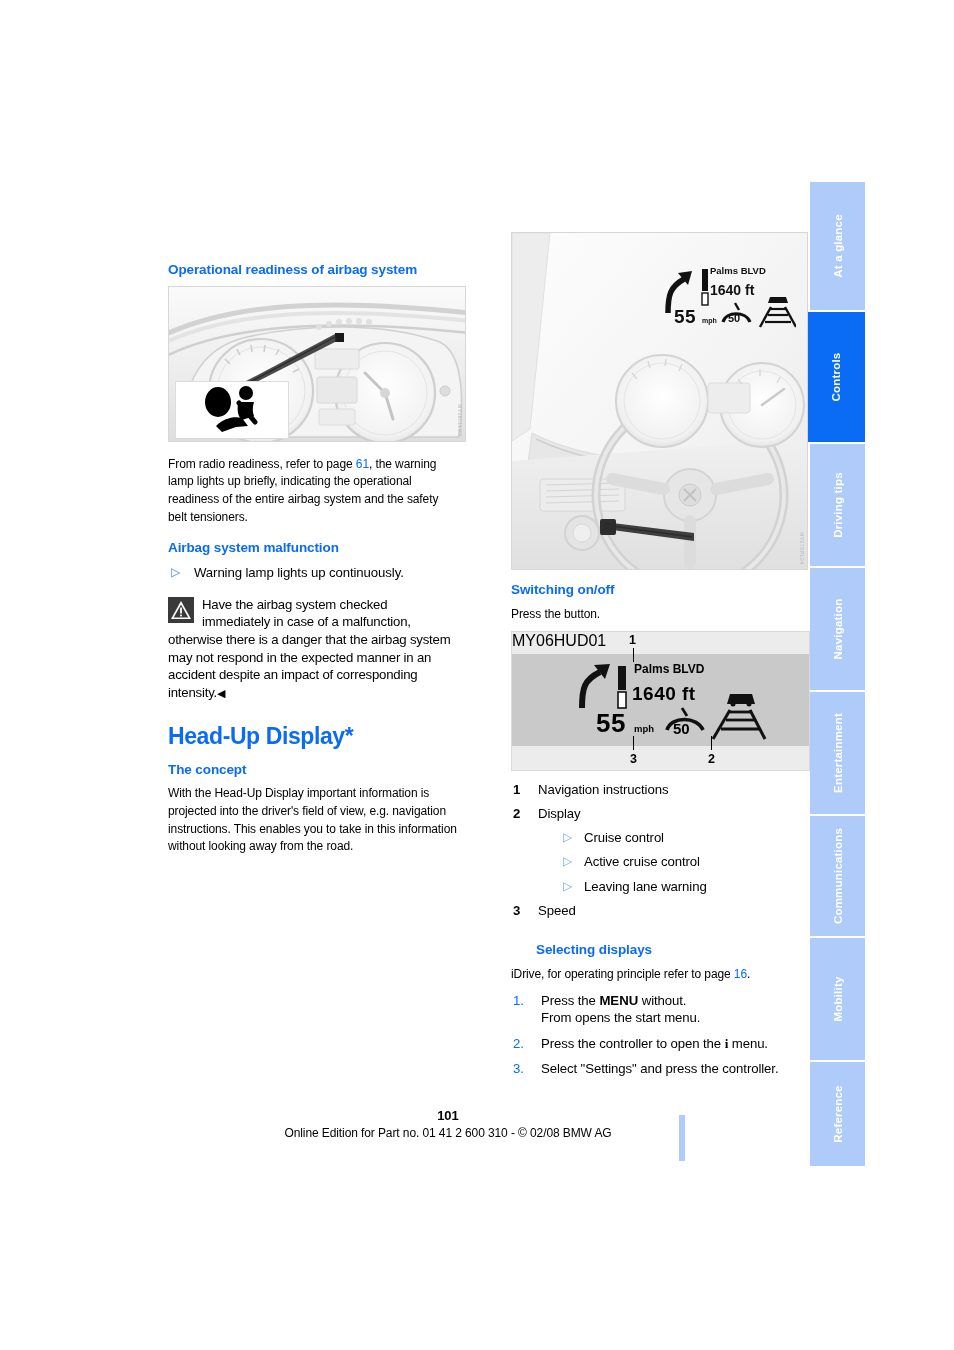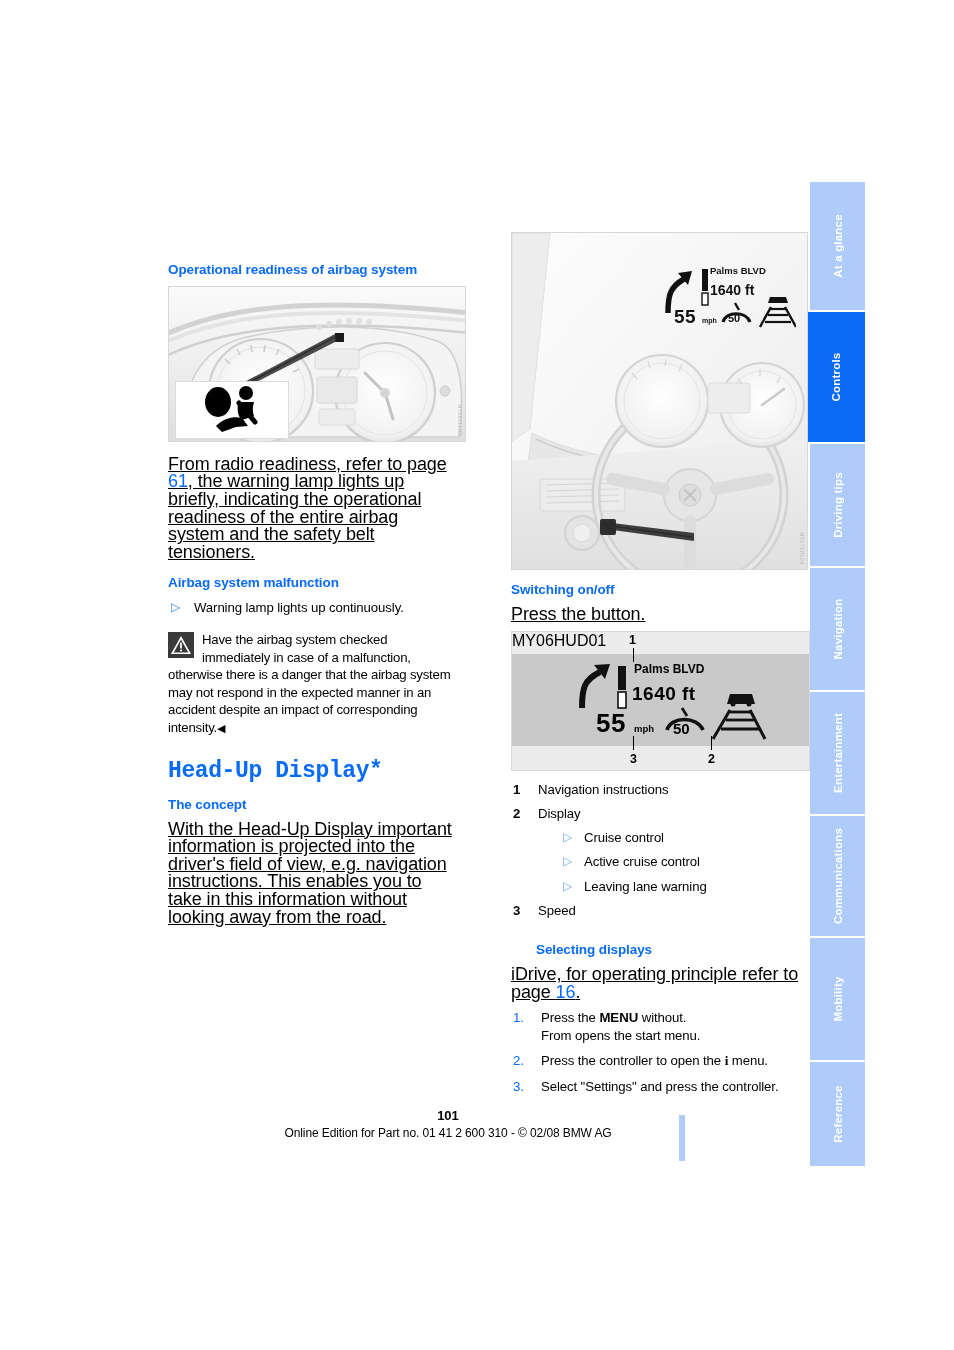--- a/index.html
+++ b/index.html
@@ -80,25 +80,24 @@
   }
   h1.chapter-head {
     color: #0a6bf5;
     font-size: 23px;
     font-weight: bold;
     margin: 0 0 12px 0;
     line-height: 1.1;
     letter-spacing: -0.4px;
   }
   p.body {
-    font-size: 18px;
+    font-size: 12px;
     line-height: 17.6px;
     margin: 0 0 14px 0;
     letter-spacing: -0.1px;
-    text-decoration: underline;
   }
   p.body.tight { margin-bottom: 8px; }
   .pageref { color: #0a6bf5; }
 
   
   .illus {
     position: relative;
     border: 1px solid #d7d7d7;
     background: linear-gradient(170deg,#fbfbfb 0%,#f0f0f0 45%,#e6e6e6 100%);
     overflow: hidden;
@@ -388,21 +387,21 @@
         <svg width="22" height="22" viewBox="0 0 22 22">
           <path d="M11,2 L21,20 L1,20 Z" fill="#ffffff"></path>
           <path d="M11,5.5 L18.3,18.6 L3.7,18.6 Z" fill="#3a3a3a"></path>
           <rect x="10.1" y="8.5" width="1.8" height="6" fill="#ffffff"></rect>
           <rect x="10.1" y="15.6" width="1.8" height="1.8" fill="#ffffff"></rect>
         </svg>
       </span>
       <span>Have the airbag system checked immediately in case of a malfunction, otherwise there is a danger that the airbag system may not respond in the expected manner in an accident despite an impact of corresponding intensity.</span><span class="endmark">◀</span>
     </div>
 
-    <h1 class="chapter-head" style="margin-top:22px;font-family:Liberation Mono, monospace;">Head-Up Display*</h1>
+    <h1 class="chapter-head" style="margin-top:22px;">Head-Up Display*</h1>
 
     <h2 class="section-head">The concept</h2>
 
     <p class="body">With the Head-Up Display important information is projected into the driver's field of view, e.g. navigation instructions. This enables you to take in this information without looking away from the road.</p>
   </div>
 
   <div class="col-right">
 
     <div class="illus" style="width:295px;height:336px;margin-bottom:12px;">
       <svg width="295" height="336" viewBox="0 0 295 336">

